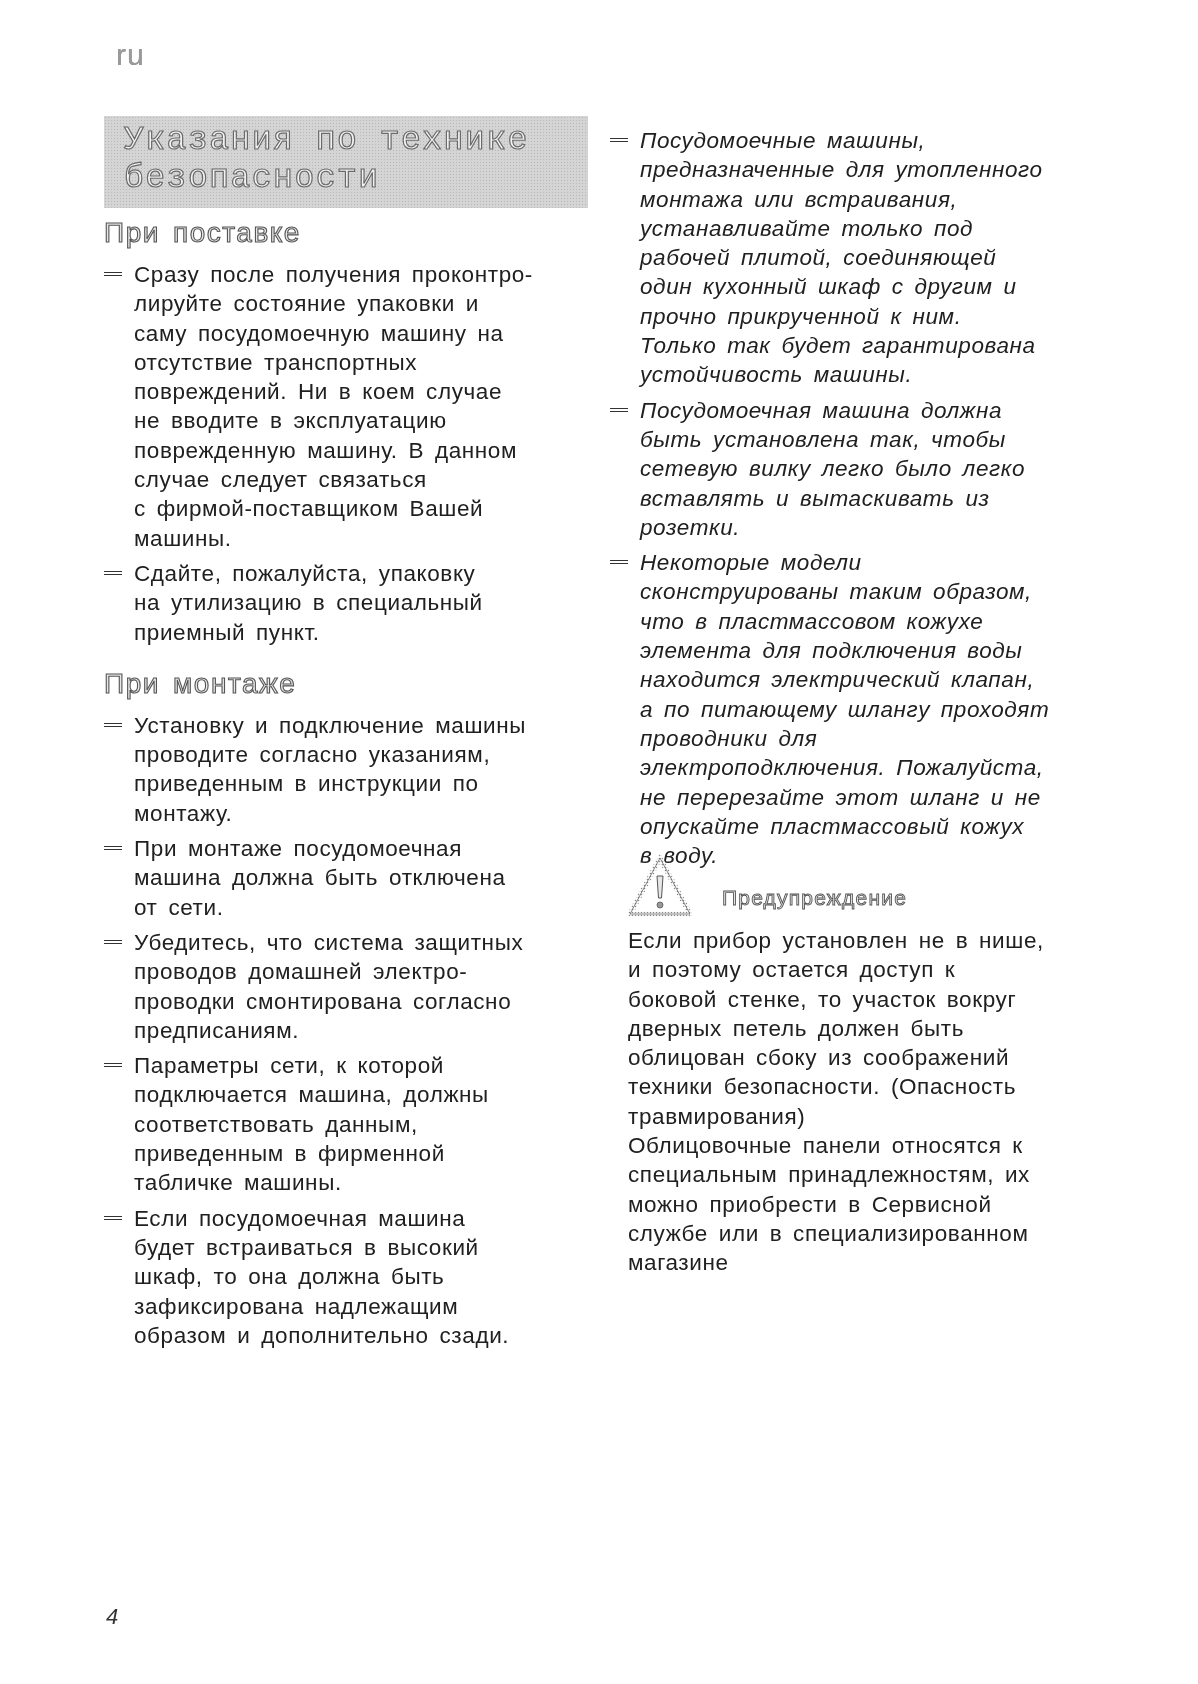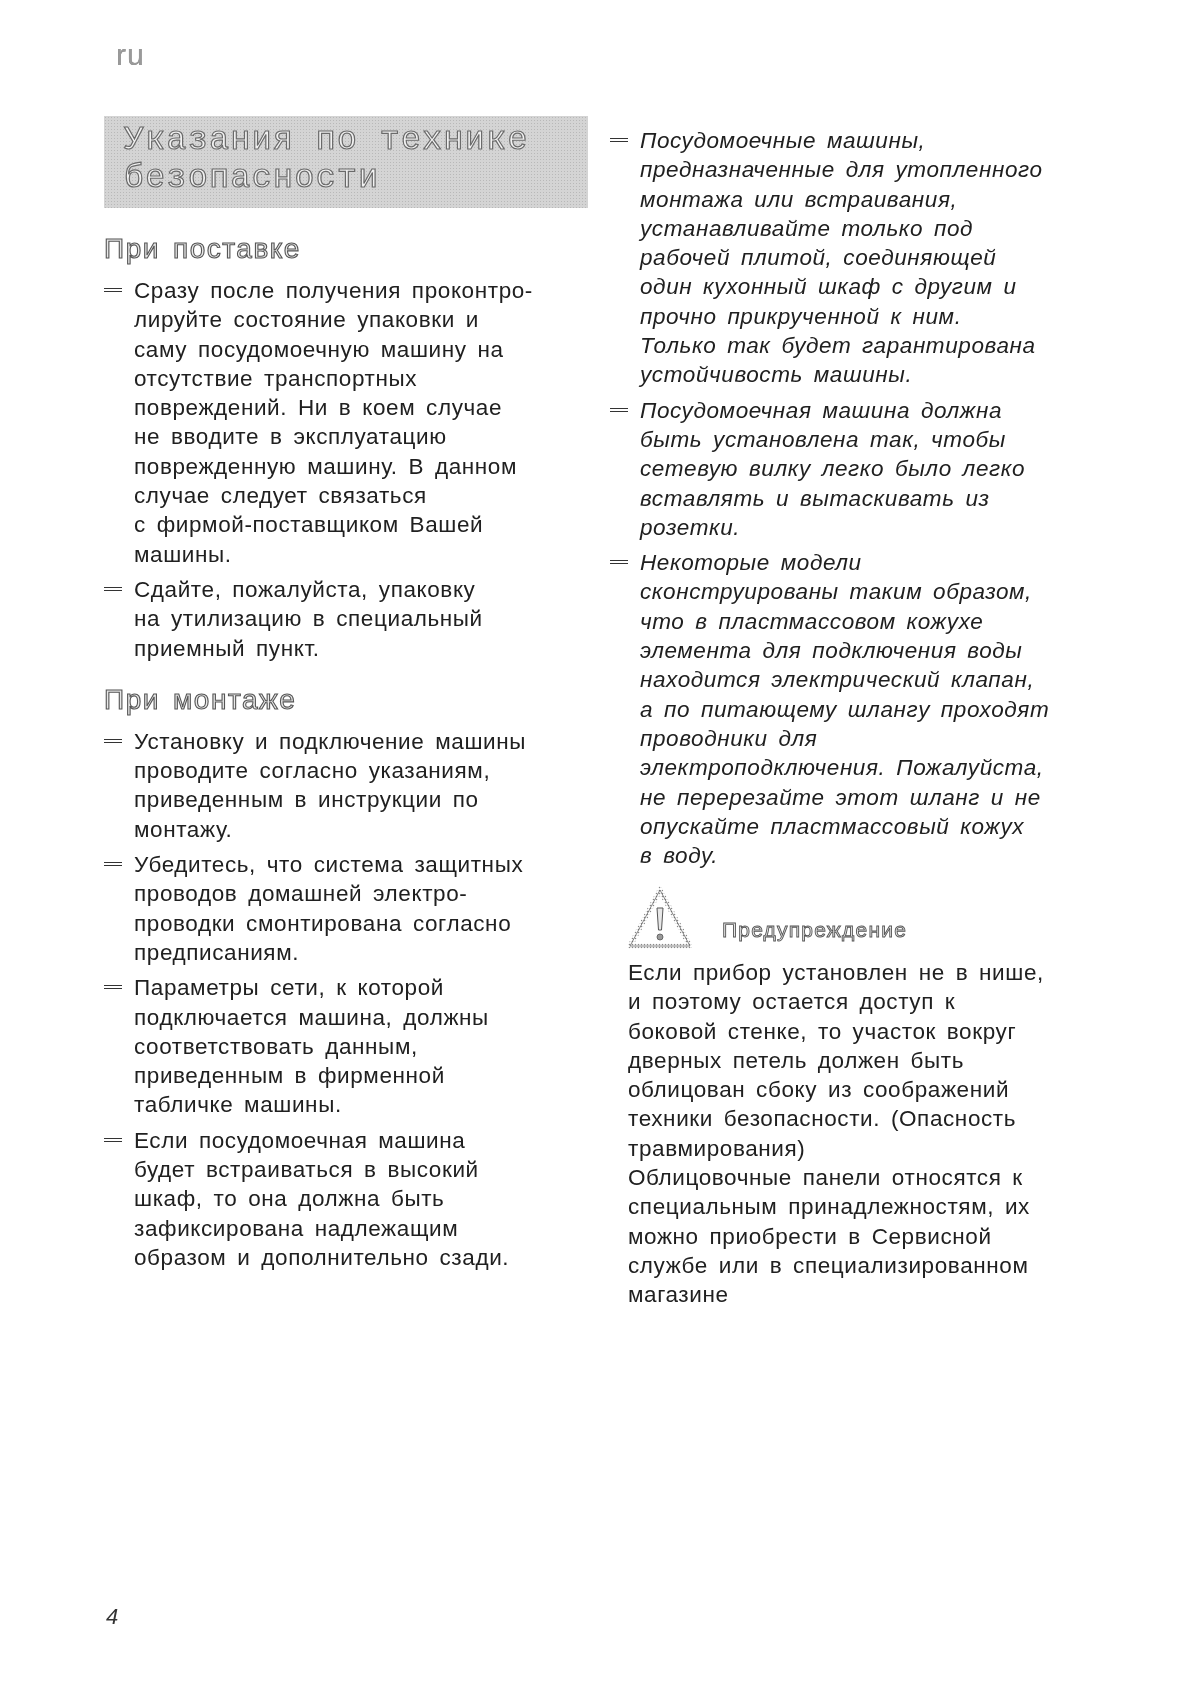--- a/index.html
+++ b/index.html
@@ -48,21 +48,21 @@
       -webkit-text-stroke: 1.2px #6a6a6a;
     }
     .col {
       position: absolute;
       font-size: 22.5px;
       line-height: 29.3px;
       letter-spacing: 0.6px;
       word-spacing: 4px;
       color: #202020;
     }
-    .col-left { left: 104px; top: 232px; width: 490px; }
+    .col-left { left: 104px; top: 216px; width: 490px; }
     .col-right { left: 630px; top: 126px; width: 470px; font-style: italic; }
     .sub-heading {
       margin: 0 0 10px 0;
       font-size: 28px;
       line-height: 34px;
       font-weight: normal;
       color: #e8e8e8;
       letter-spacing: 1.5px;
       -webkit-text-stroke: 1.1px #555;
     }
@@ -86,21 +86,21 @@
       height: 4px;
       border-top: 1.5px solid #333;
       border-bottom: 1.5px solid #333;
       box-sizing: border-box;
     }
     .col-right ul.items li .dash { left: -20px; }
     .col-right ul.items li { padding-left: 10px; }
     .warning {
       position: absolute;
       left: 628px;
-      top: 882px;
+      top: 850px;
       width: 470px;
     }
     .warning-head {
       display: flex;
       align-items: flex-end;
       height: 68px;
     }
     .warning-icon {
       width: 64px;
       height: 64px;
@@ -158,20 +158,23 @@
 на утилизацию в специальный
 приемный пункт.</span></li>
   </ul>
 
   <h2 class="sub-heading second">При монтаже</h2>
   <ul class="items">
     <li><span class="dash"></span><span>Установку и подключение машины
 проводите согласно указаниям,
 приведенным в инструкции по
 монтажу.</span></li>
+    <li><span class="dash"></span><span>При монтаже посудомоечная
+машина должна быть отключена
+от сети.</span></li>
     <li><span class="dash"></span><span>Убедитесь, что система защитных
 проводов домашней электро-
 проводки смонтирована согласно
 предписаниям.</span></li>
     <li><span class="dash"></span><span>Параметры сети, к которой
 подключается машина, должны
 соответствовать данным,
 приведенным в фирменной
 табличке машины.</span></li>
     <li><span class="dash"></span><span>Если посудомоечная машина

